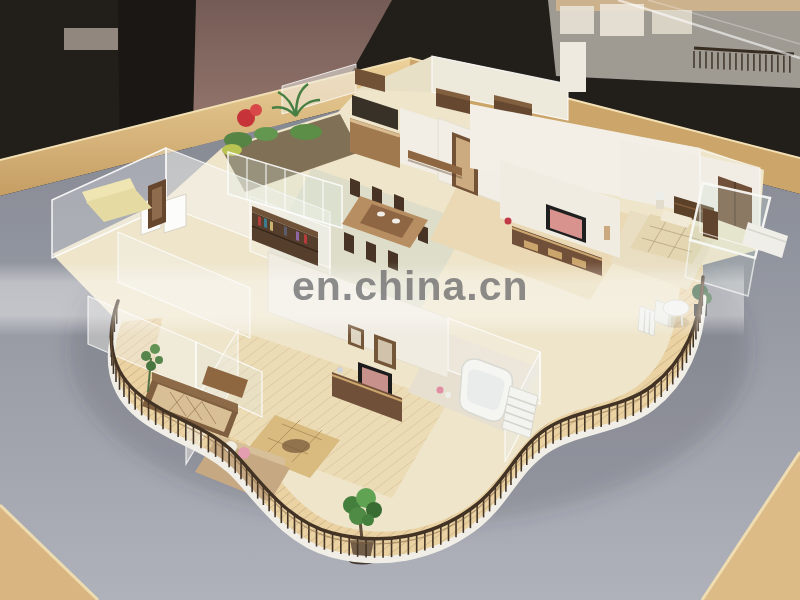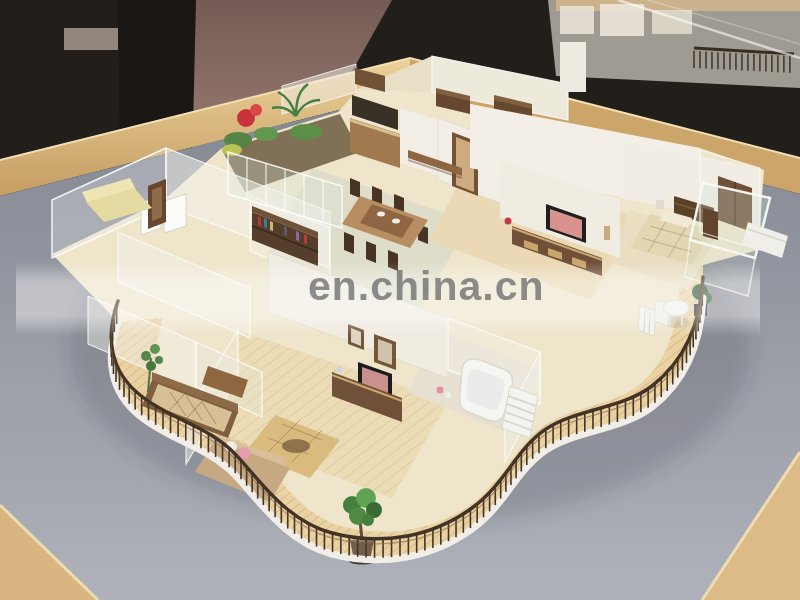--- a/index.html
+++ b/index.html
@@ -1,19 +1,19 @@
 <!DOCTYPE html>
 <html><head>
 <meta charset="utf-8">
 <style>
   html,body{margin:0;padding:0;background:#222;}
   .photo{position:relative;width:800px;height:600px;overflow:hidden;
          font-family:"Liberation Sans",sans-serif;background:#17130f;}
   .photo svg{position:absolute;left:0;top:0;}
-  .watermark-band{position:absolute;left:16px;top:262px;width:744px;height:74px;
+  .watermark-band{position:absolute;left:0;top:262px;width:744px;height:74px;
     background:linear-gradient(to bottom,rgba(255,255,255,0),rgba(255,255,255,.40) 28%,rgba(255,255,255,.42) 72%,rgba(255,255,255,0));
     pointer-events:none;}
   .watermark-text{position:absolute;left:292px;top:1px;
     font-size:41px;font-weight:bold;letter-spacing:1px;
     color:rgba(92,92,94,.72);white-space:nowrap;}
   .haze{position:absolute;inset:0;background:rgba(245,243,238,.05);pointer-events:none;}
 </style>
 </head>
 <body>
 

